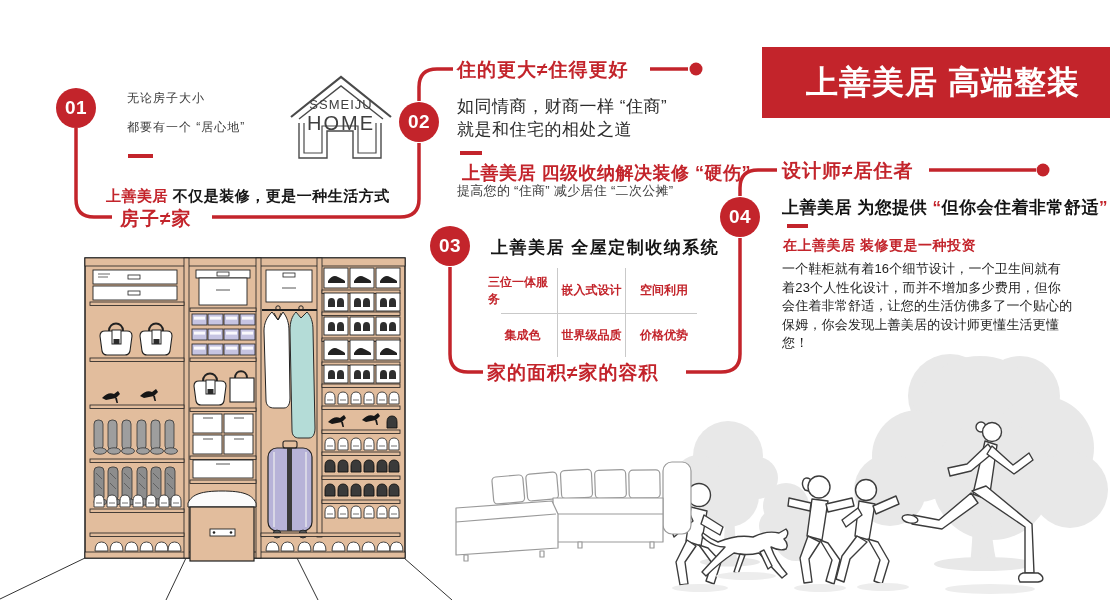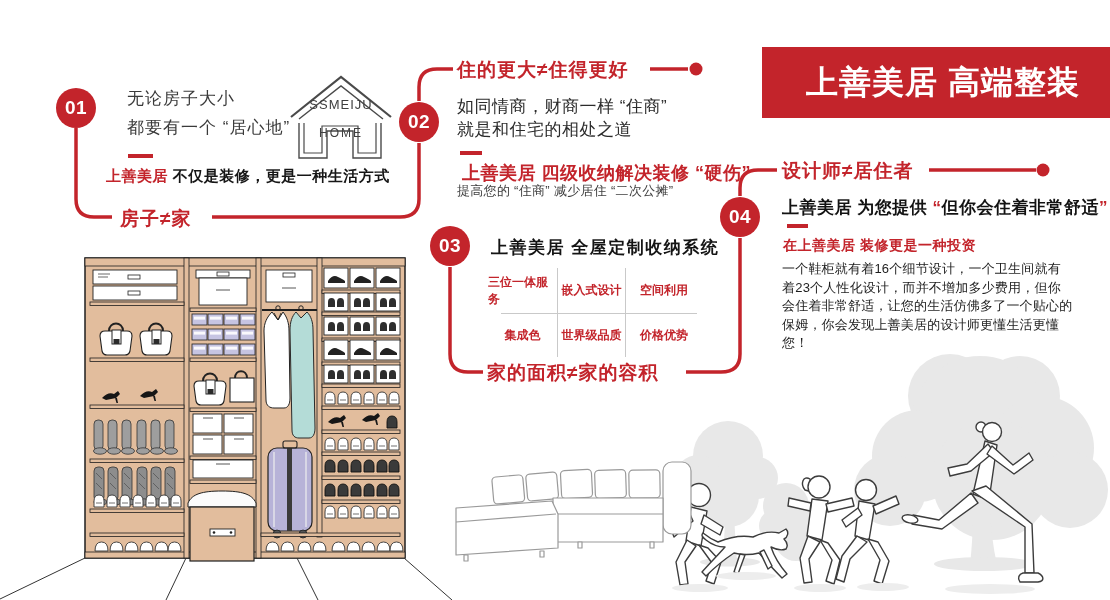--- a/index.html
+++ b/index.html
@@ -6,41 +6,41 @@
   #canvas{position:relative;width:1110px;height:600px;background:#fff;overflow:hidden;
           font-family:"Liberation Sans","DejaVu Sans",sans-serif;}
   .abs{position:absolute;}
   svg{display:block;}
   
   .badge{position:absolute;width:40px;height:40px;border-radius:50%;
          display:flex;align-items:center;justify-content:center;
          color:#fff;font-weight:bold;font-size:19px;z-index:6;letter-spacing:.5px;}
   .dash{position:absolute;height:4px;z-index:5;}
   
-  .intro{font-size:17px;line-height:29px;color:#3a3a3a;letter-spacing:1px;z-index:5;}
+  .intro{font-size:12px;line-height:29px;color:#3a3a3a;letter-spacing:1px;z-index:5;}
   .slogan{font-size:15px;font-weight:bold;color:#161616;z-index:5;letter-spacing:.5px;}
   .red-title{font-weight:bold;font-size:19px;letter-spacing:1px;z-index:5;white-space:nowrap;}
   .body-txt{font-size:17px;line-height:23px;color:#2b2b2b;z-index:5;letter-spacing:.5px;}
   .hl-red{font-weight:bold;font-size:18px;z-index:5;letter-spacing:.5px;}
   .note{font-size:13px;color:#404040;z-index:5;letter-spacing:.3px;}
   .s3-title{font-size:17px;font-weight:bold;color:#141414;letter-spacing:1.5px;z-index:5;}
   .grid{display:grid;grid-template-columns:70px 68px 76px;grid-template-rows:45px 44px;z-index:5;}
   .grid .cell{display:flex;align-items:center;justify-content:center;
               font-size:12px;font-weight:bold;}
   .grid .vline{border-right:1px solid #c9c9c9;}
   .hdiv{position:absolute;height:0;border-top:1px solid #c9c9c9;z-index:5;}
   .subtitle{font-size:17px;font-weight:bold;color:#121212;z-index:5;white-space:nowrap;letter-spacing:.5px;}
   .para{font-size:13px;line-height:18.6px;color:#1d1d1d;z-index:5;letter-spacing:.2px;}
   .banner{position:absolute;left:762px;top:47px;width:420px;height:71px;z-index:7;
           display:flex;align-items:center;}
   .banner span{color:#fff;font-size:32px;font-weight:bold;letter-spacing:1px;padding-left:44px;white-space:nowrap;}
   .logo-text{position:absolute;left:285px;top:98px;width:112px;text-align:center;z-index:5;
              color:#3f3f3f;line-height:1;}
   .logo-text .l1{font-size:13px;letter-spacing:1px;}
-  .logo-text .l2{font-size:12px;letter-spacing:2px;margin-top:16px;}
+  .logo-text .l2{font-size:20px;letter-spacing:2px;margin-top:2px;}
 </style>
 </head>
 <body>
 
 <div id="canvas">
 
   <svg class="abs" style="left:0;top:0;z-index:4" width="1110" height="600" viewBox="0 0 1110 600">
     <g stroke="#c3242b" stroke-width="3.5" fill="none">
       <path d="M76,128 L76,199 Q76,217 94,217 L112,217"></path>
       <path d="M212,217 L400,217 Q419,217 419,199 L419,143"></path>
@@ -84,21 +84,21 @@
       <path stroke-width="1.4" d="M14,53 L14,88 L42,88 L42,61 L68,61 L68,88 L96,88 L96,53"></path>
       <path stroke-width="1.2" d="M19,53 L19,83 L37,83 L37,56 L73,56 L73,83 L91,83 L91,53"></path>
     </g>
   </svg>
   <div class="logo-text">
     <div class="l1">SSMEIJU</div>
     <div class="l2">HOME</div>
   </div>
 
   <div class="dash" style="left:128px;top:154px;width:25px;background:#c3242b"></div>
-  <div class="abs slogan" style="left:106px;top:167px;">
+  <div class="abs slogan" style="left:106px;top:187px;">
     <span style="color:#c3242b">上善美居 </span><span>不仅是装修，更是一种生活方式</span>
   </div>
   <div class="abs red-title" style="left:120px;top:206px;color:#c3242b">房子≠家</div>
 
   <div class="abs red-title" style="left:457px;top:57px;color:#c3242b">住的更大≠住得更好</div>
   <div class="abs body-txt" style="left:457px;top:95px;">
     <div>如同情商，财商一样 “住商”</div>
     <div>就是和住宅的相处之道</div>
   </div>
   <div class="dash" style="left:460px;top:151px;width:22px;background:#c3242b"></div>

